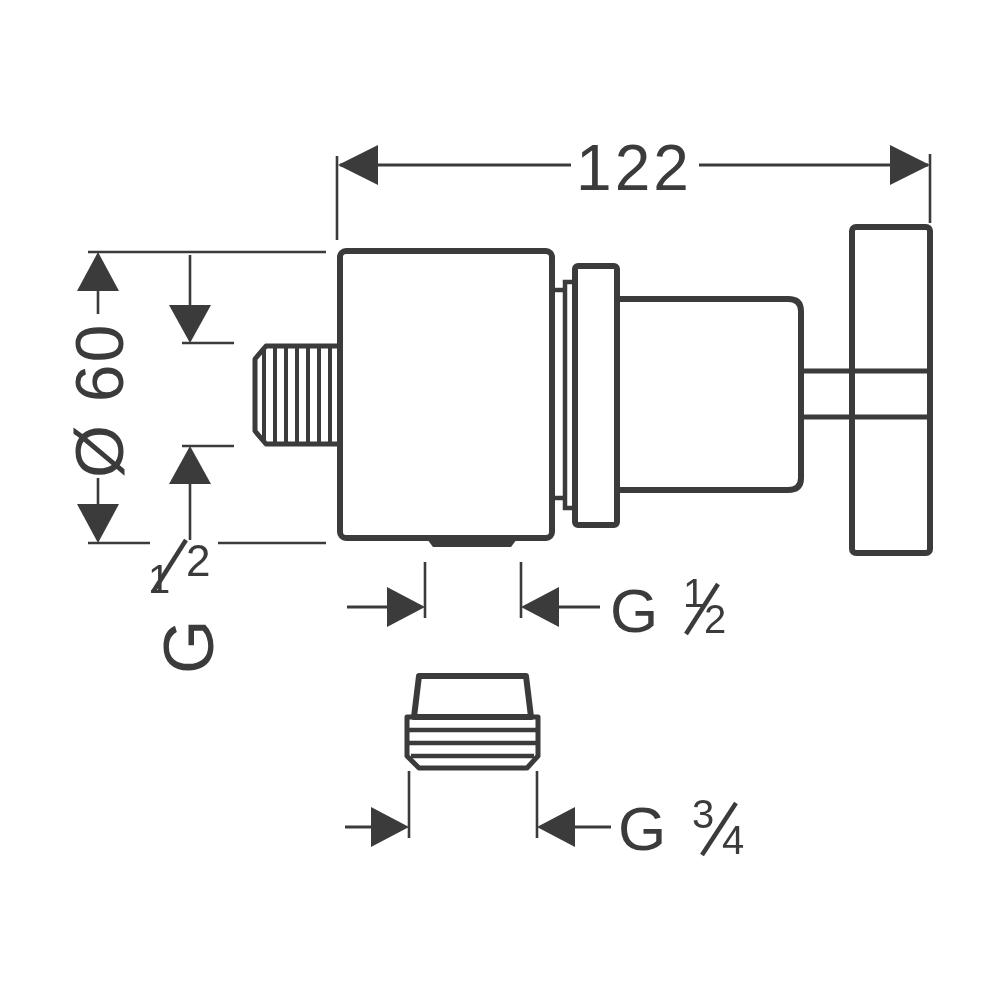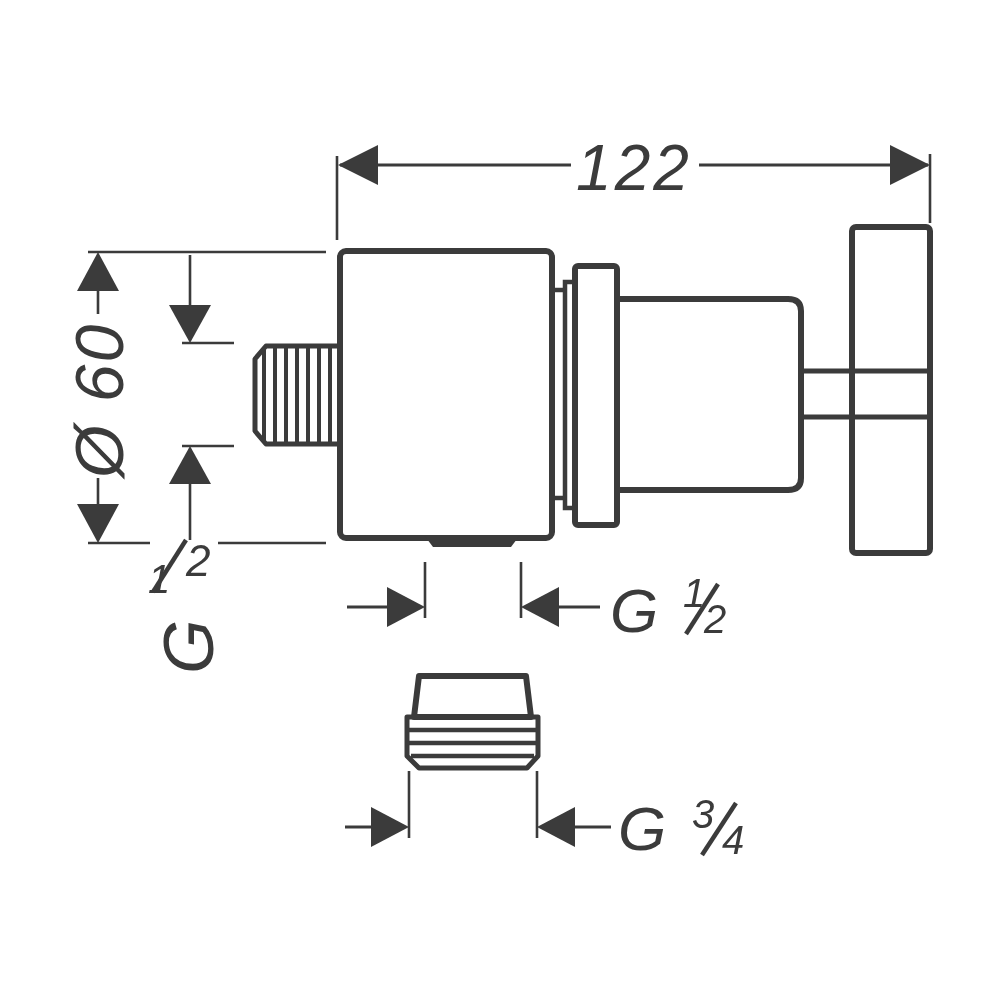--- a/index.html
+++ b/index.html
@@ -1,17 +1,17 @@
 <!DOCTYPE html>
 <html style="--line: #3b3b3b; --bg: #ffffff;"><head>
 <meta charset="utf-8">
 <style>
   :root { --line:#3b3b3b; --bg:#ffffff; }
   html,body { margin:0; padding:0; background:var(--bg); }
-  .page { width:976px; height:1000px; background:var(--bg); position:relative; overflow:hidden;font-style:italic; }
+  .page { width:976px; height:1000px; background:var(--bg); position:relative; overflow:hidden; }
   svg { display:block; }
   .tx { font-family:"Liberation Sans","DejaVu Sans",sans-serif; fill:var(--line); }
   .ln  { stroke:var(--line); fill:none; stroke-linecap:butt; }
   .thin { stroke-width:2.6; }
   .dim  { stroke-width:3; }
   .mid  { stroke-width:4.5; }
   .thick{ stroke-width:6; stroke-linejoin:round; }
   .nip  { stroke-width:5; stroke-linejoin:round; }
   .fill { fill:var(--line); stroke:none; }
 </style>

